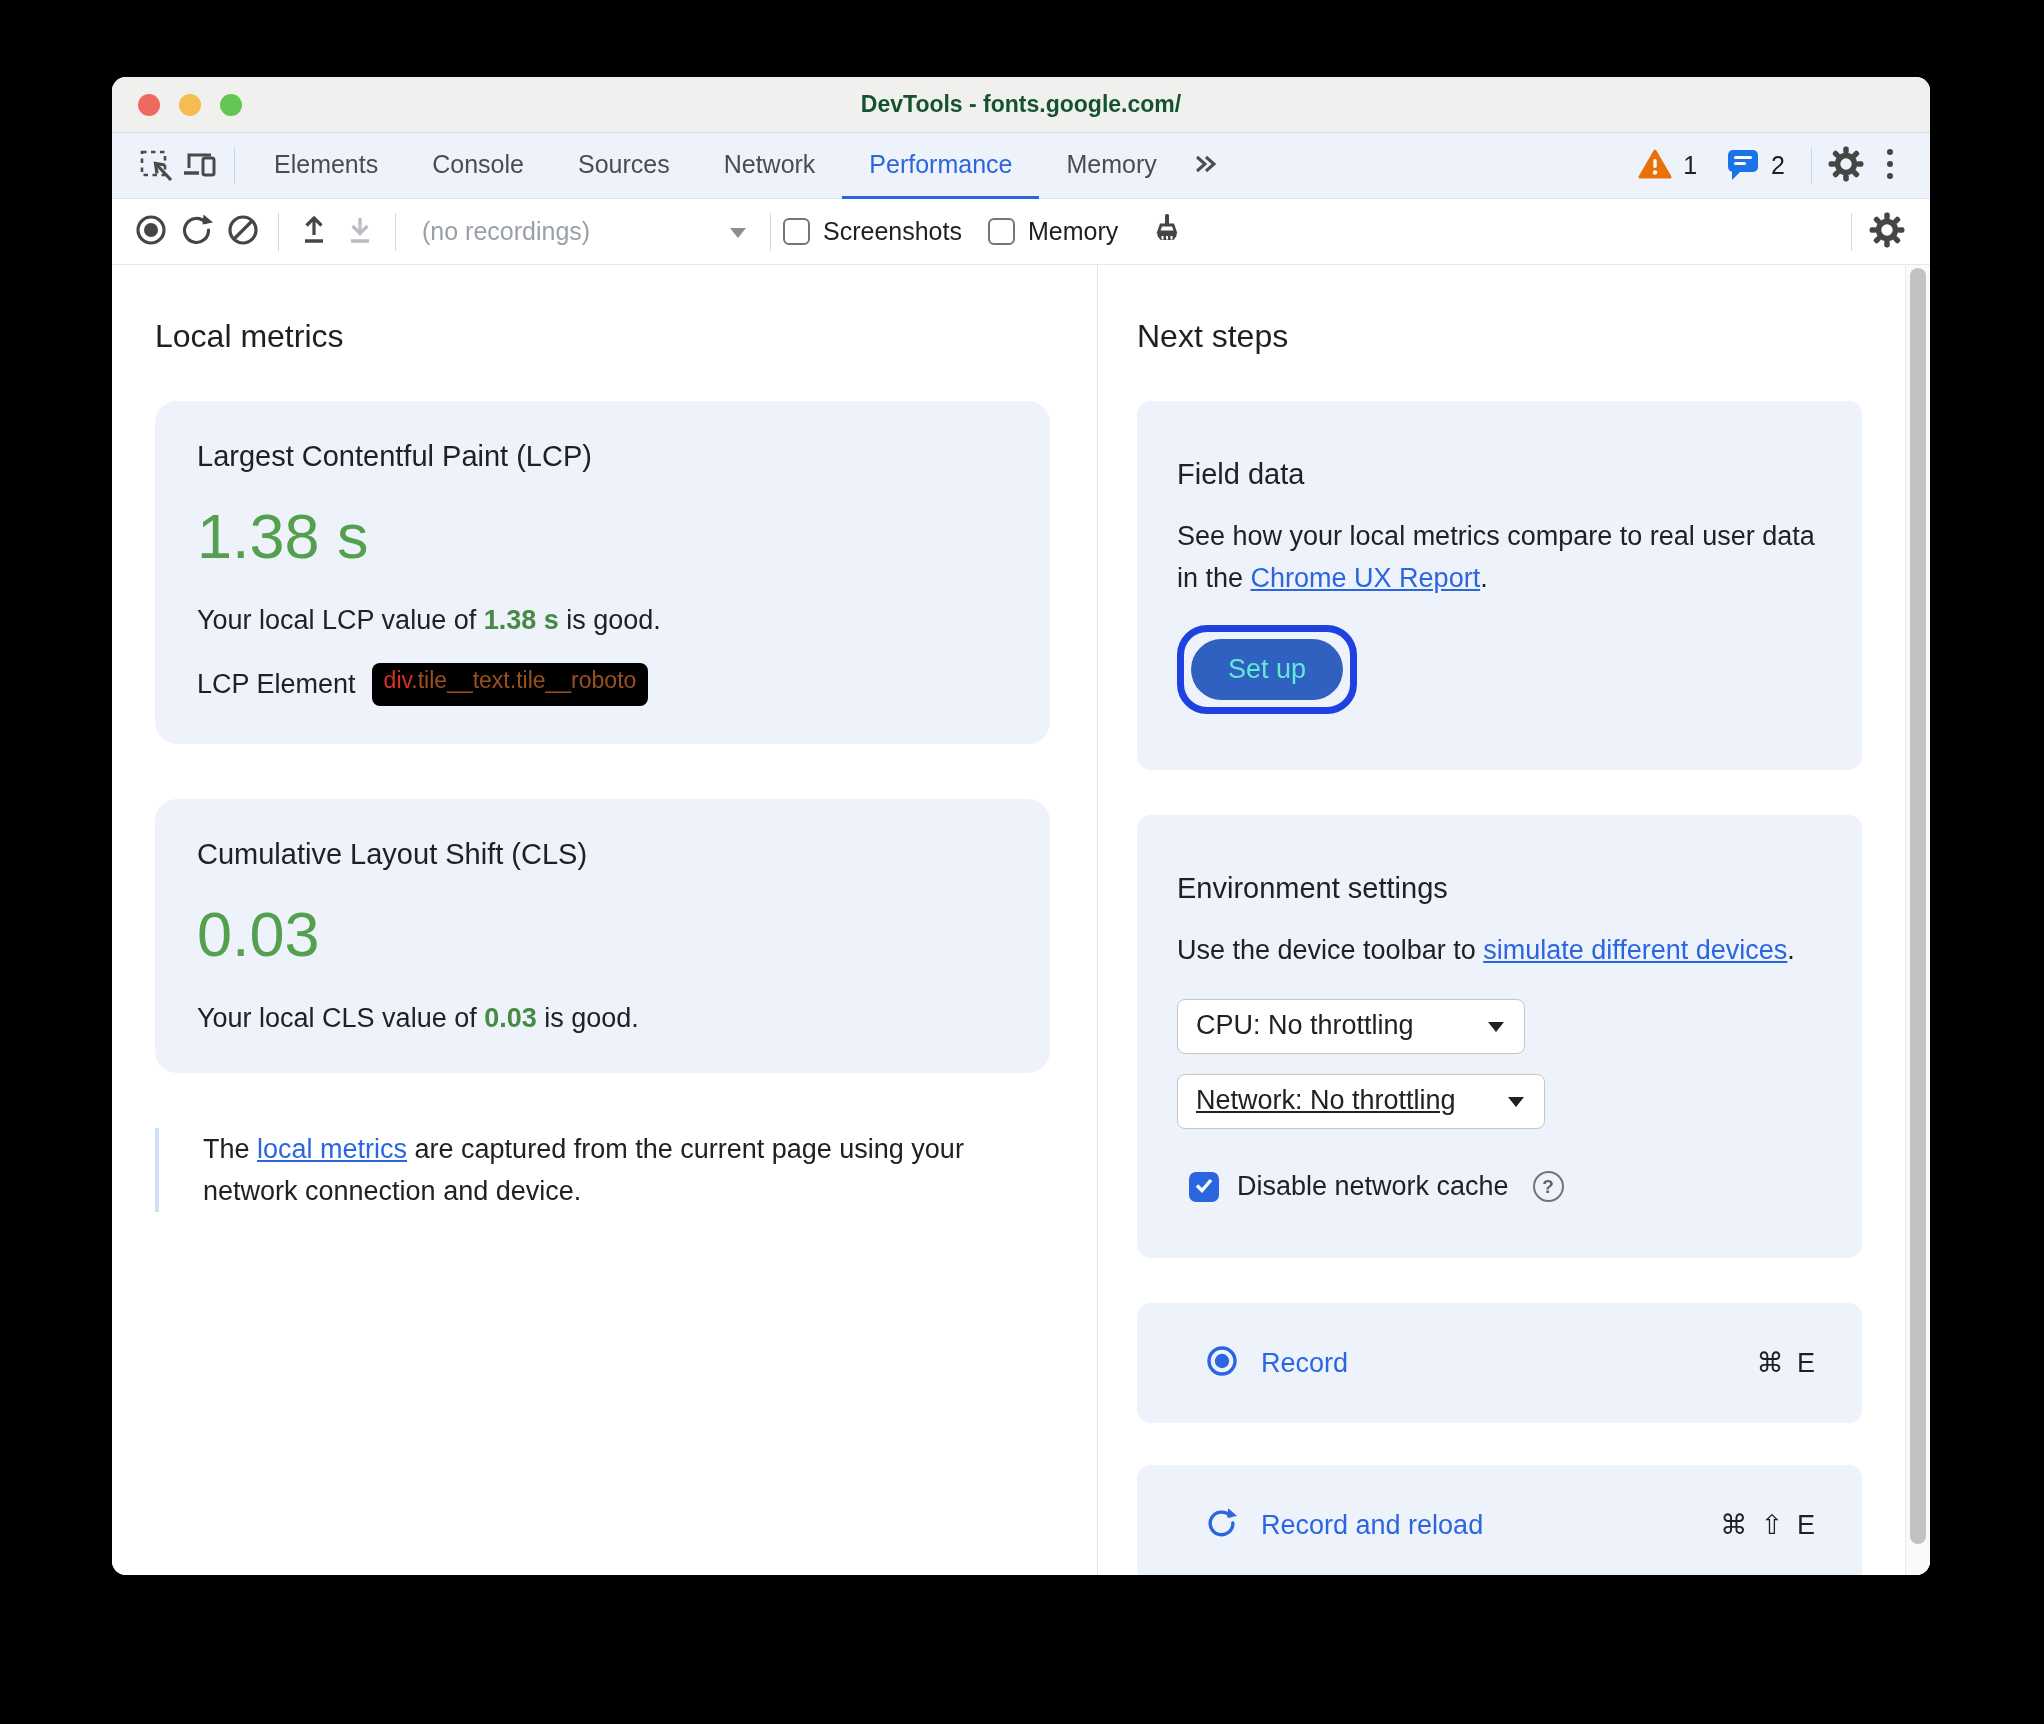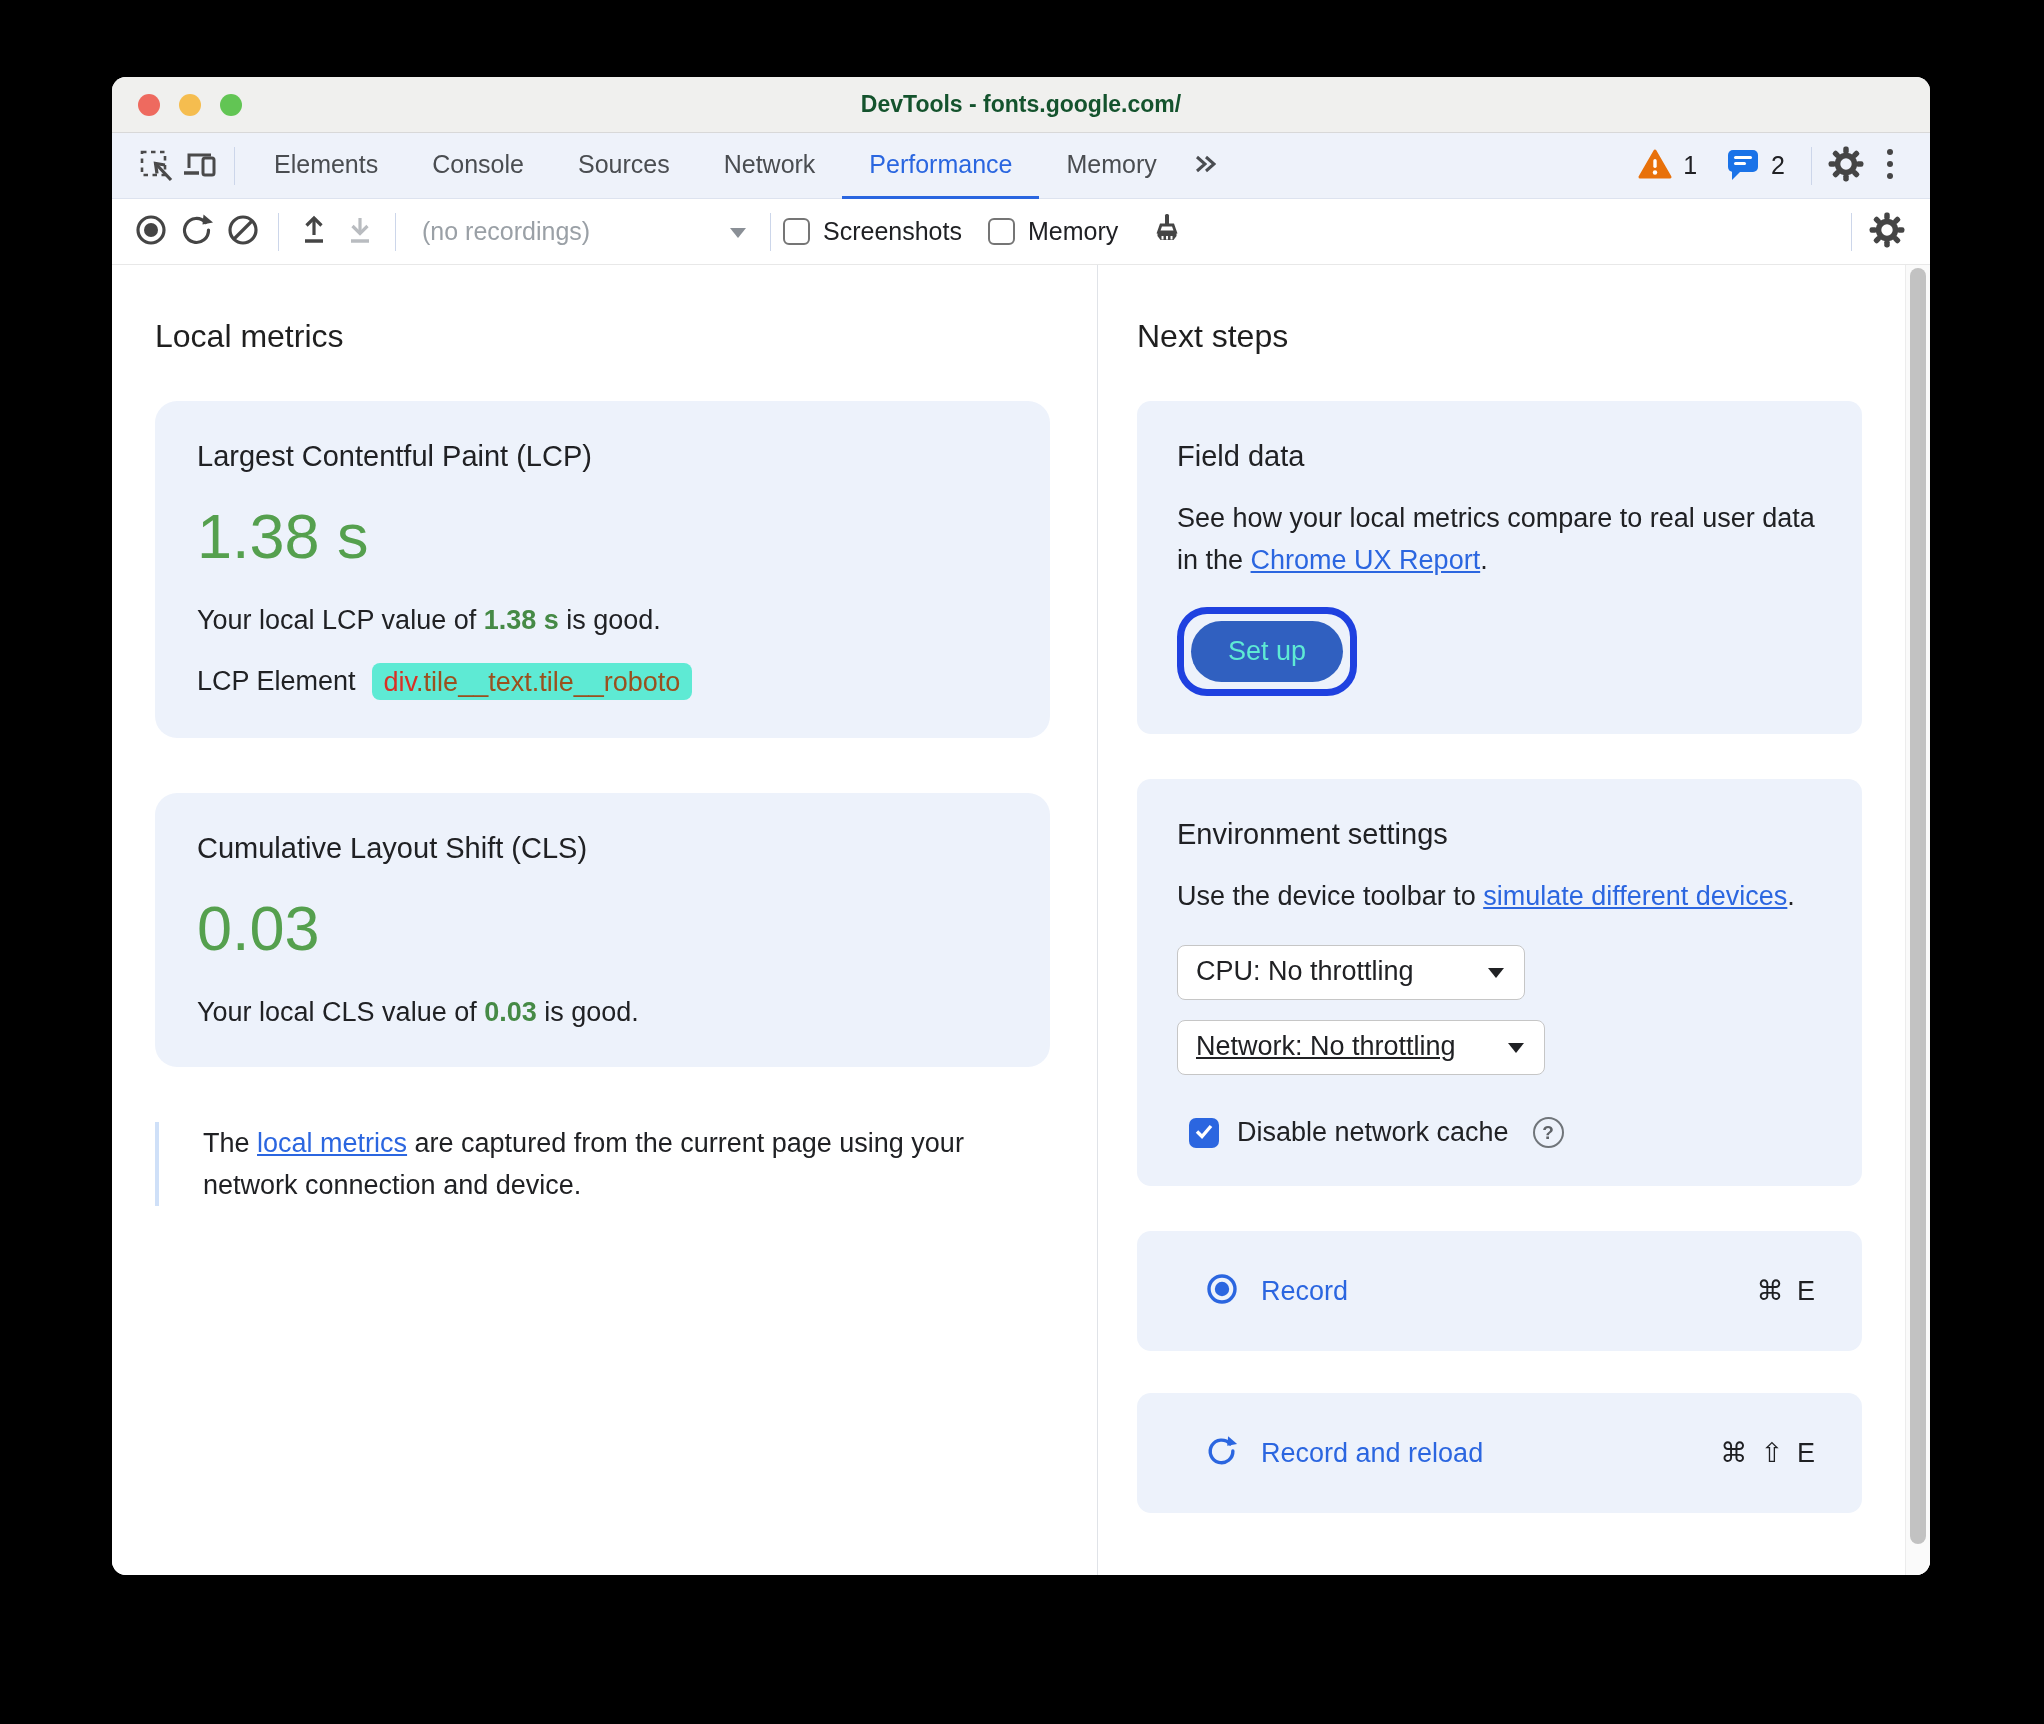--- a/index.html
+++ b/index.html
@@ -62,26 +62,26 @@
   .scroll-thumb { position:absolute; left:4px; top:3px; width:16px; height:1276px; background:#c2c2c2; border-radius:9px; }
   .panel-heading { font-size:32px; font-weight:500; color:#1f1f1f; line-height:38px; margin-bottom:46px; }
   
   .metric-card { background:#edf2fb; border-radius:22px; padding:38px 42px; margin-bottom:55px; }
   .metric-title { font-size:29px; font-weight:500; color:#202124; line-height:34px; margin-bottom:28px; }
   .metric-value { font-size:63px; line-height:70px; color:#55a04e; margin-bottom:32px; }
   .metric-desc { font-size:27px; line-height:34px; color:#202124; }
   .desc-green { color:#468a46; font-weight:700; }
   .lcp-element-row { margin-top:26px; display:flex; align-items:center; gap:16px; }
   .lcp-element-label { font-size:27px; font-weight:500; color:#202124; }
-  .element-pill { background:#5eead4; border-radius:8px; padding:4px 12px 2px 12px; font-size:27px; }
+  .element-pill { background:#000000; border-radius:8px; padding:4px 12px 12px 12px; font-size:23px; }
   .el-tag { color:#d93025; } .el-classes { color:#9a501e; }
   .footnote { border-left:4px solid #cfe0f8; padding-left:44px; margin-top:40px; font-size:27px; line-height:42px; color:#202124; max-width:870px; }
   a.link { color:#2b66e0; text-decoration:underline; cursor:pointer; }
   
-  .ns-card { background:#edf2fb; border-radius:14px; padding:38px 40px; margin-bottom:45px; }
+  .ns-card { background:#edf2fb; border-radius:14px; padding:56px 40px; margin-bottom:45px; }
   .ns-title { font-size:29px; font-weight:500; color:#202124; line-height:34px; margin-bottom:24px; }
   .ns-body { font-size:27px; line-height:42px; color:#202124; }
   .focus-ring { display:inline-block; margin-top:26px; border:7px solid #1f41e0; border-radius:30px; padding:7px; background:transparent; }
   .setup-btn {
     display:block; background:#3060c0; color:#5eead4; border:none; border-radius:33px;
     font-size:27px; font-family:inherit; padding:15px 37px; cursor:pointer;
   }
   .select-box {
     background:#fff; border:1px solid #c6c6c6; border-radius:8px;
     display:flex; align-items:center; justify-content:space-between;

